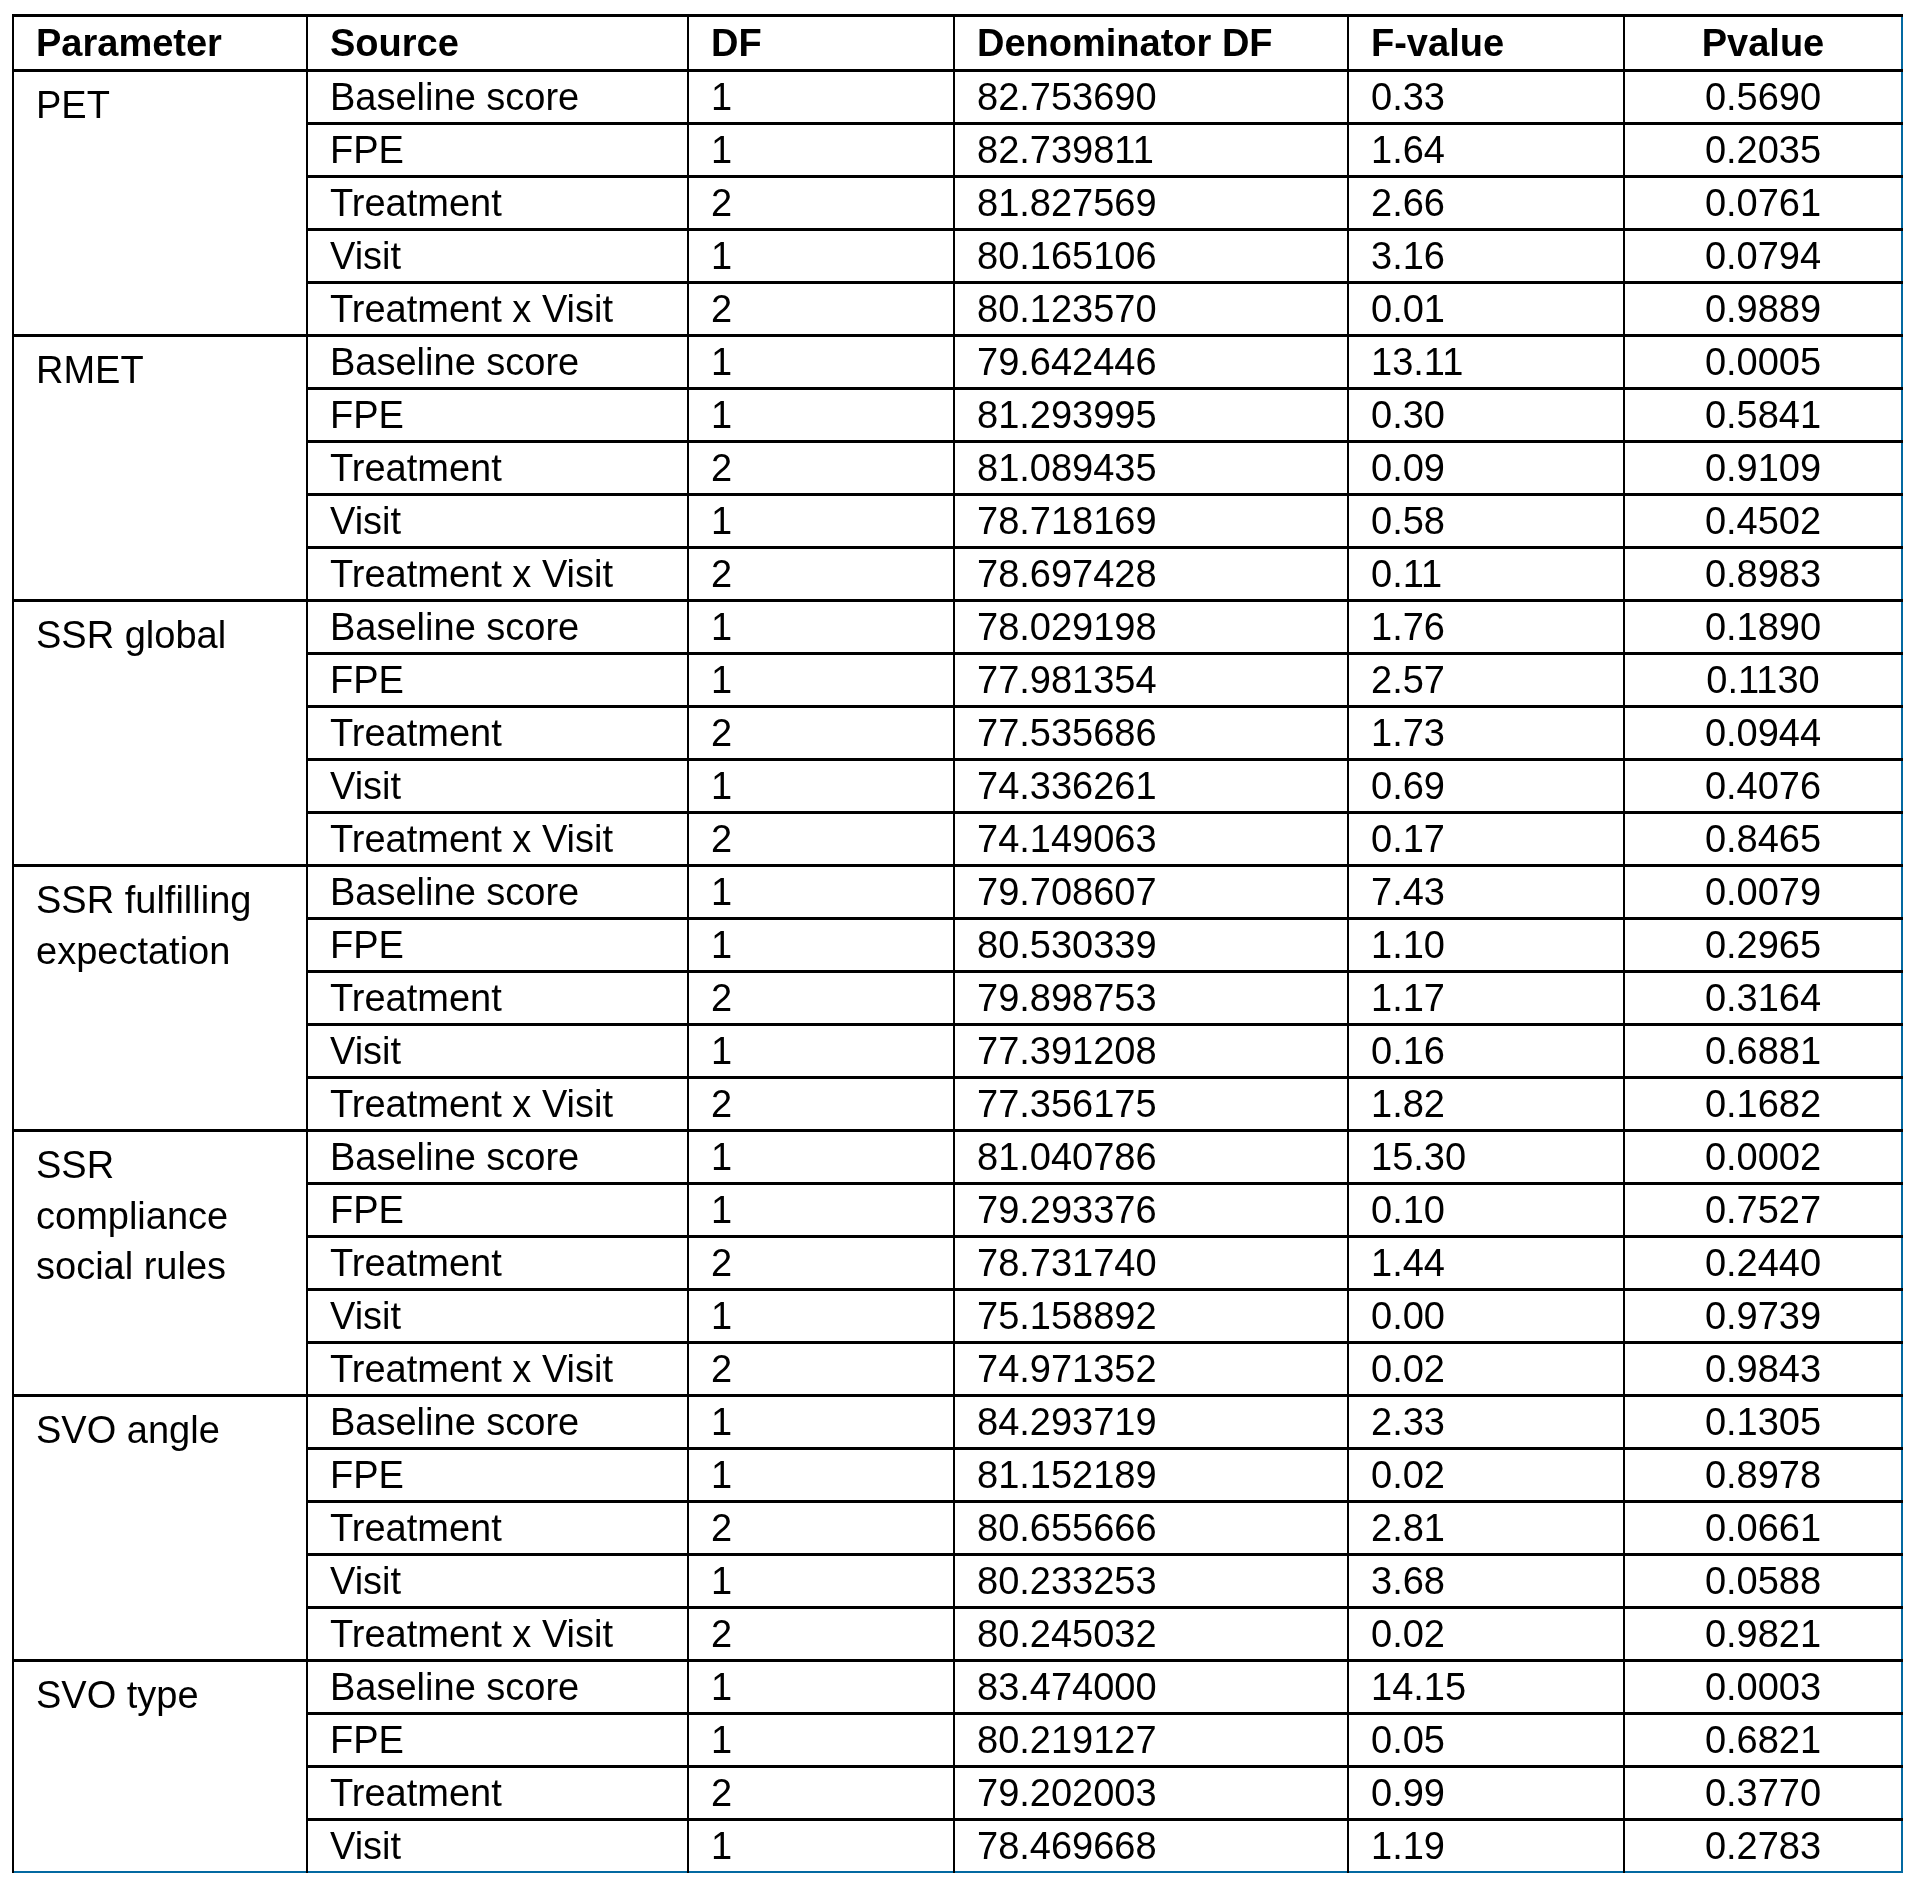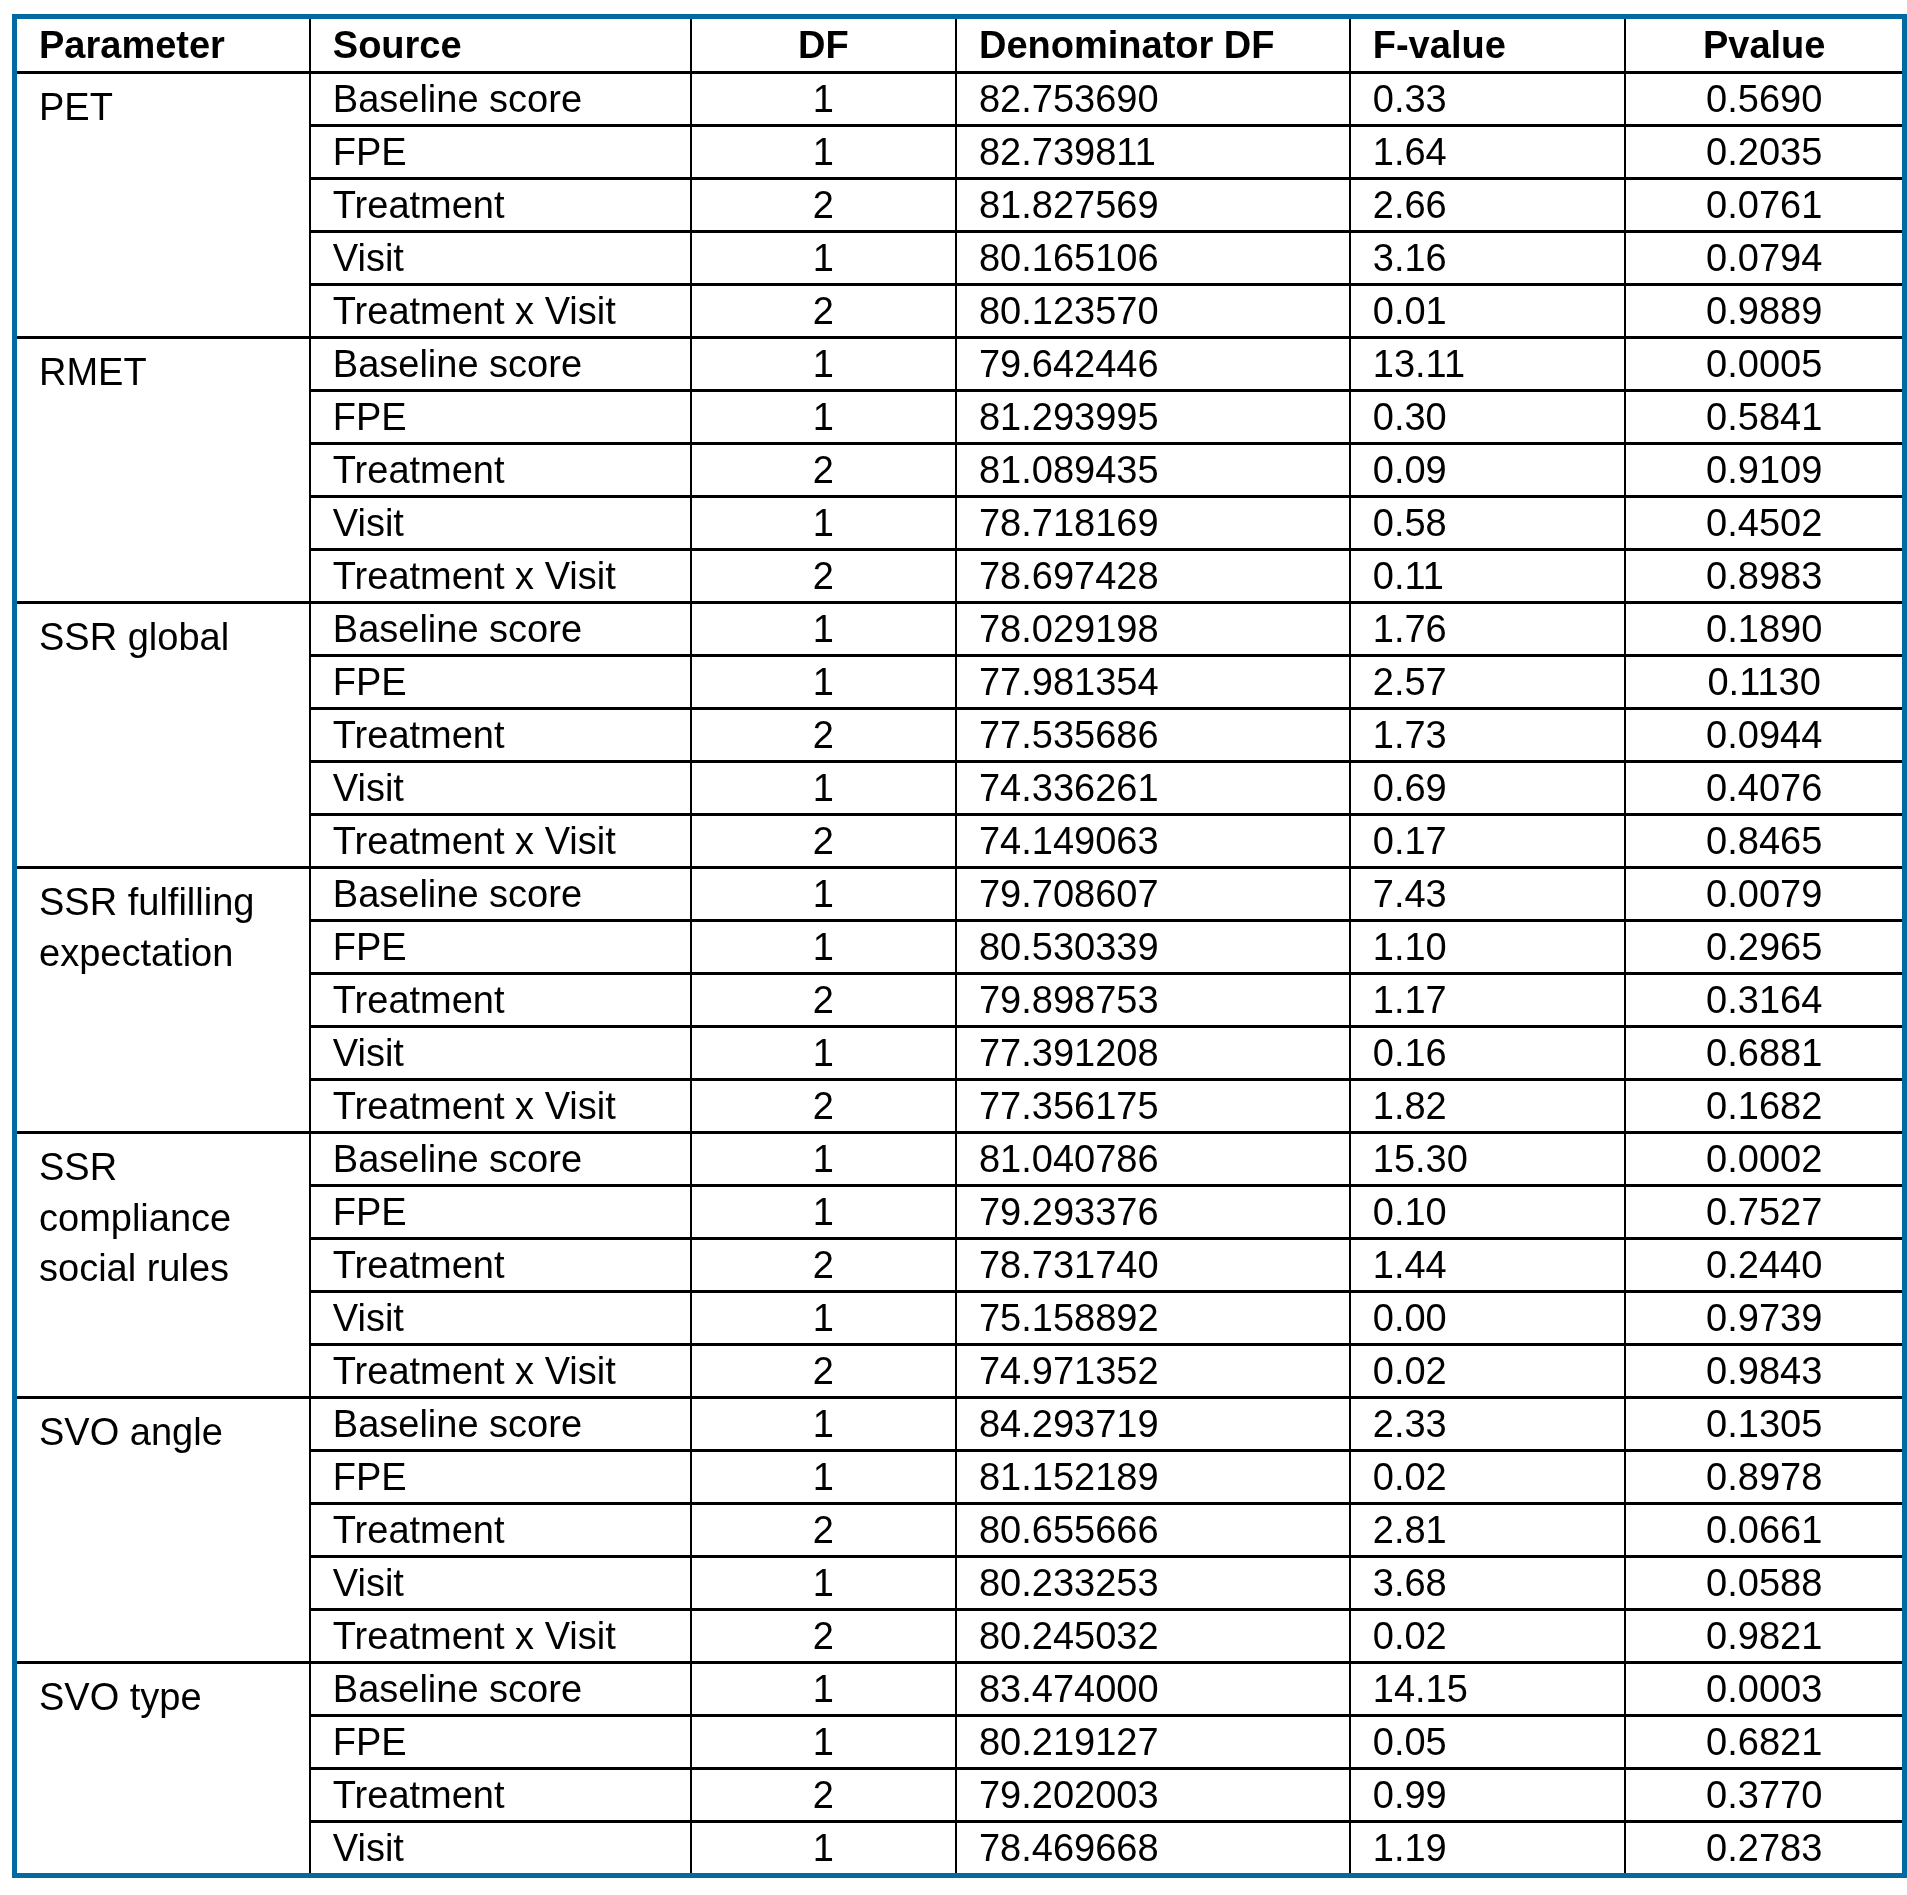--- a/index.html
+++ b/index.html
@@ -2,36 +2,36 @@
 <html><head>
 <meta charset="utf-8">
 <style>
   html, body { margin: 0; padding: 0; background: #ffffff; }
   body { width: 1907px; height: 1895px; position: relative; overflow: hidden; }
   .tbl {
     position: absolute; left: 12px; top: 14px;
     border-collapse: collapse;
     font-family: "Liberation Sans", sans-serif;
     color: #000;
-    border: 5px solid #0369a1;
+    border: 2px solid #0369a1;
   }
   .tbl th, .tbl td {
     border-top: 3px solid #000;
     border-left: 2px solid #000;
     padding: 0 22px;
     height: 50px;
     font-size: 38px;
     line-height: 1;
     white-space: nowrap;
   }
   .tbl th { font-weight: bold; height: 52px; vertical-align: middle; }
   .tbl td { vertical-align: middle; }
   .c-param { width: 248px; text-align: left; vertical-align: top !important; padding-top: 8px !important; white-space: normal !important; line-height: 1.33 !important; }
   .c-source { width: 335px; text-align: left; }
-  .c-df { width: 220px; text-align: center; margin-top: 20px; }
+  .c-df { width: 220px; text-align: left; margin-top: 20px; }
   .c-dendf { width: 348px; text-align: left; }
   .c-f { width: 230px; text-align: left; }
   .c-p { width: 232px; text-align: center; }
   th.c-param { vertical-align: middle !important; padding-top: 0 !important; white-space: nowrap !important; }
 </style>
 </head>
 <body>
 
 <table class="tbl">
   <thead>

